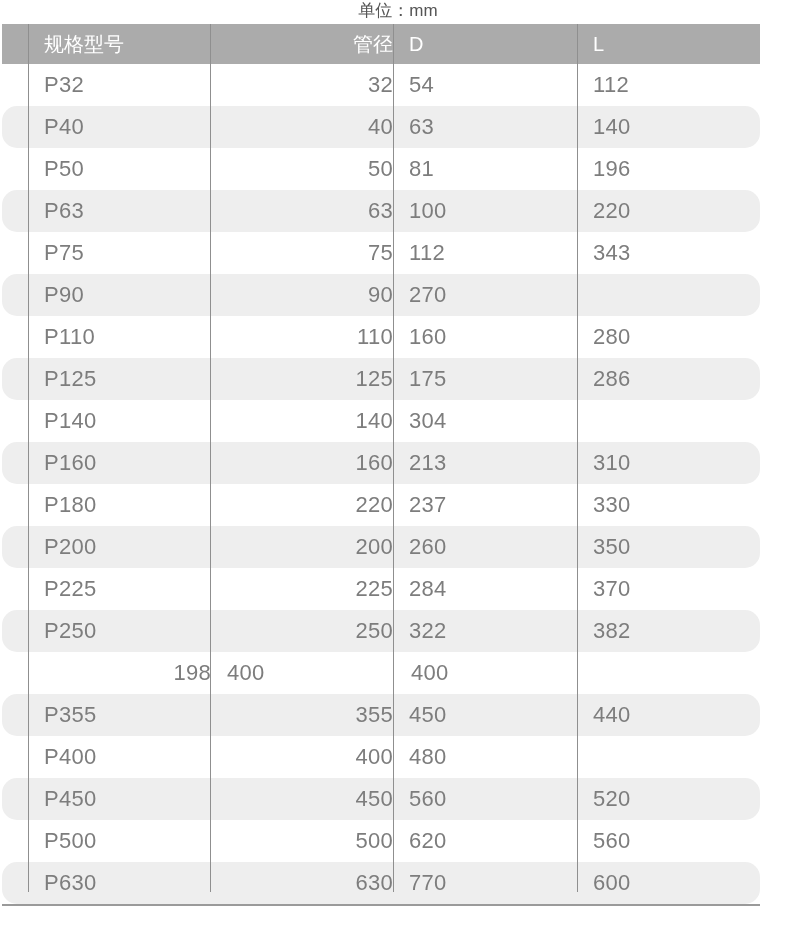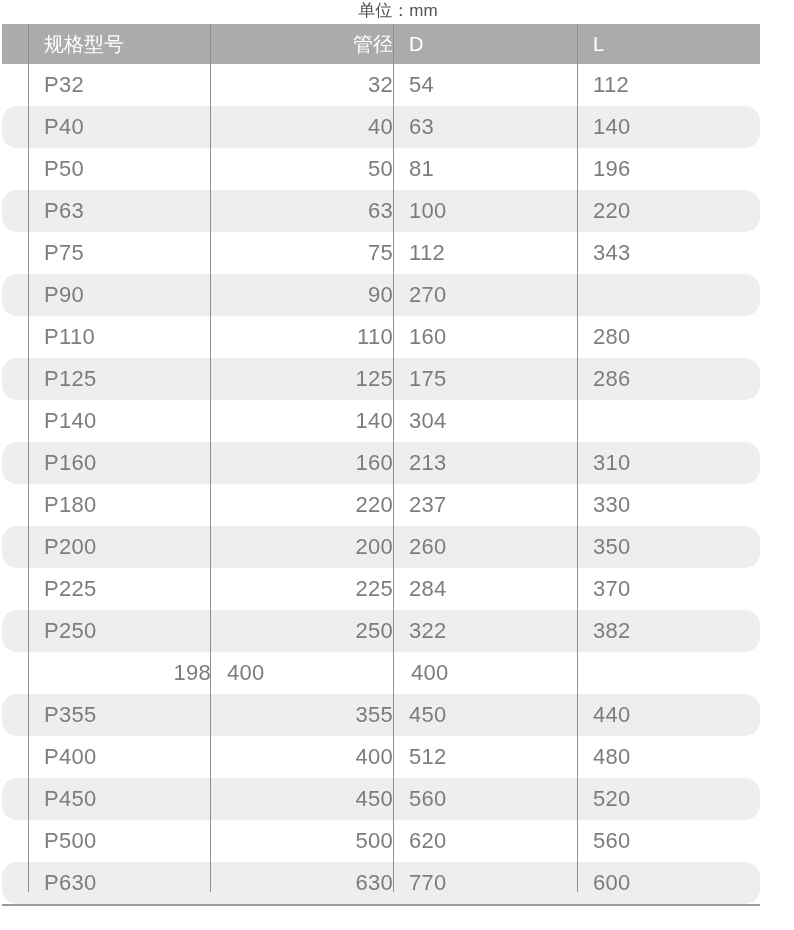--- a/index.html
+++ b/index.html
@@ -190,21 +190,20 @@
         <span class="cell c0"></span>
         <span class="cell c1">P355</span>
         <span class="cell c2">355</span>
         <span class="cell c3">450</span>
         <span class="cell c4">440</span>
       </div>
       <div class="body-row">
         <span class="cell c0"></span>
         <span class="cell c1">P400</span>
         <span class="cell c2">400</span>
-        <span class="cell c3">512</span>
         <span class="cell c4">480</span>
       </div>
       <div class="body-row striped">
         <span class="cell c0"></span>
         <span class="cell c1">P450</span>
         <span class="cell c2">450</span>
         <span class="cell c3">560</span>
         <span class="cell c4">520</span>
       </div>
       <div class="body-row">

